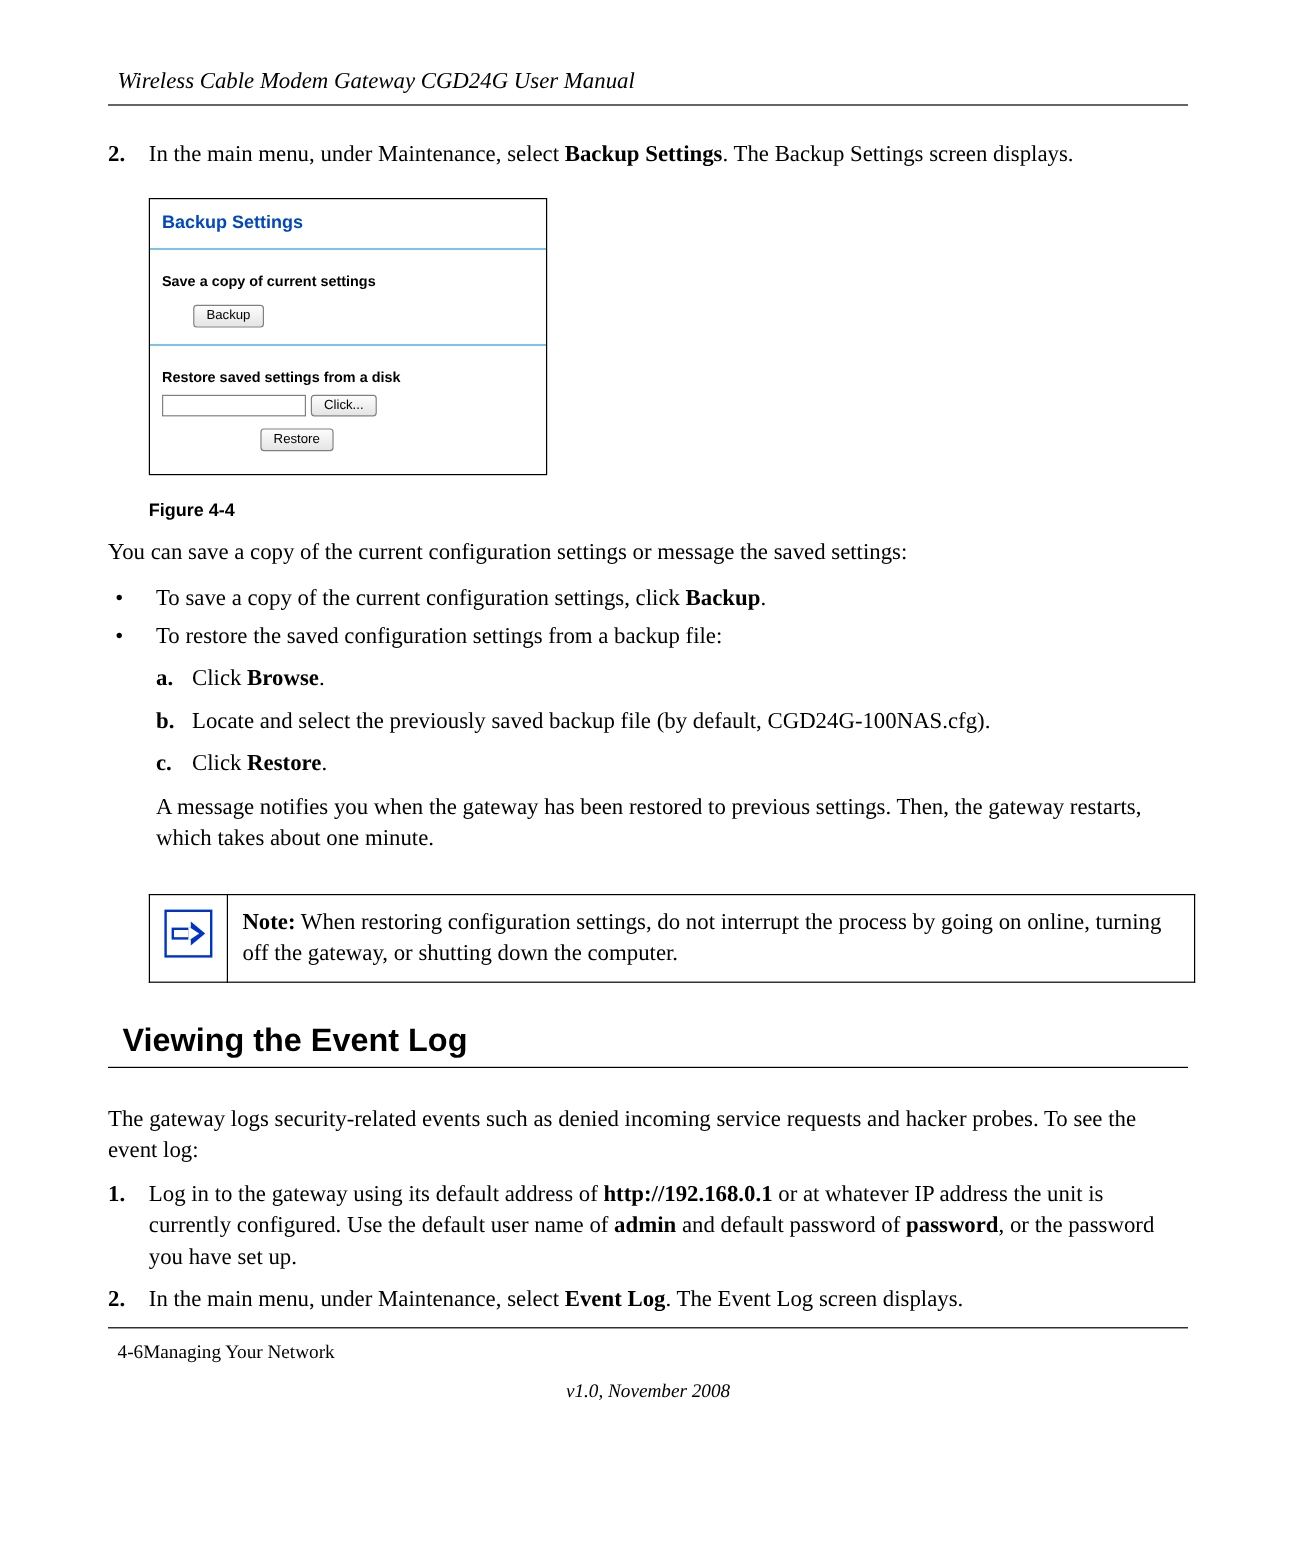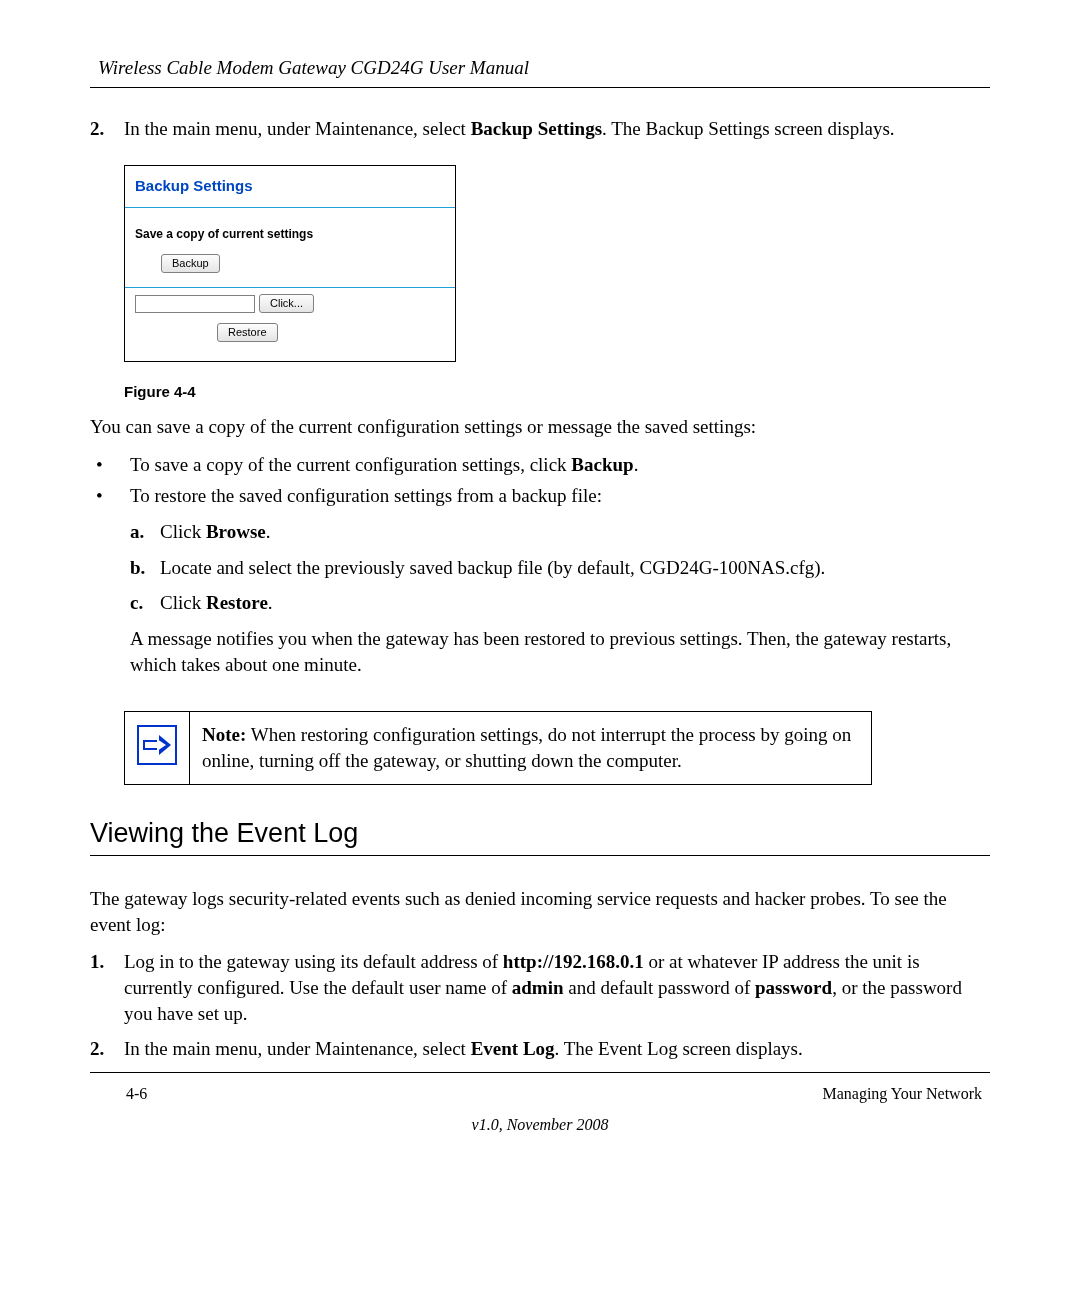--- a/index.html
+++ b/index.html
@@ -60,38 +60,38 @@
   .fig-caption { font-family: Arial, Helvetica, sans-serif; font-weight: bold; font-size: 15px; margin: 20px 0 12px 34px; }
   p.flow { margin: 8px 0 12px 0; }
   ul.bullets { list-style: none; padding: 0; margin: 0 0 12px 0; }
   ul.bullets > li { display: flex; margin: 6px 0; }
   ul.bullets > li .dot { width: 34px; flex-shrink: 0; text-align: left; padding-left: 6px; }
   ul.bullets > li .btxt { flex: 1; }
   ol.sub { list-style: none; padding: 0; margin: 6px 0 0 0; }
   ol.sub > li { display: flex; margin: 10px 0; }
   ol.sub > li .smark { font-weight: bold; width: 30px; flex-shrink: 0; }
   ol.sub > li .sbody { flex: 1; }
-  .note-table { border-collapse: collapse; width: 748px; margin: 22px 0 28px 34px; }
+  .note-table { border-collapse: collapse; width: 872px; margin: 22px 0 28px 34px; }
   .note-table td { border: 1px solid #000; vertical-align: middle; padding: 10px 12px; }
   .note-icon-cell { width: 38px; text-align: center; padding: 8px; }
   .note-icon {
     width: 36px; height: 36px;
     border: 2px solid #0033cc;
     background: #fff;
     position: relative;
     display: inline-block;
   }
   .note-icon svg { display: block; }
   h2.section {
     font-family: Arial, Helvetica, sans-serif;
     font-size: 27px;
-    font-weight: normal;
-    margin: 30px 0 2px 0;
-  }
-  .footer-row { display: flex; justify-content: space-between; font-size: 16px; padding: 4px 8px 0 8px; margin-left: 28px; }
+    font-weight: bold;
+    margin: 30px 0 2px 12px;
+  }
+  .footer-row { display: flex; font-size: 16px; padding: 4px 8px 0 8px; }
   .footer-ver { text-align: center; font-style: italic; font-size: 16px; margin-top: 10px; }
   b { font-weight: bold; }
 </style>
 </head>
 <body>
 
 <div class="header-row">
   <span>Wireless Cable Modem Gateway CGD24G User Manual</span>
 </div>
 <hr class="hr-thin">
@@ -107,20 +107,21 @@
 
 <div class="fig-wrap">
   <div class="screenshot">
     <div class="scr-title">Backup Settings</div>
     <hr class="scr-hr">
     <div class="scr-sec-label">Save a copy of current settings</div>
     <div class="scr-btn-row">
       <span class="scr-btn">Backup</span>
     </div>
     <hr class="scr-hr">
+    <div class="scr-sec-label">Restore saved settings from a disk</div>
     <div class="scr-input-row">
       <span class="scr-input"></span>
       <span class="scr-btn">Click...</span>
     </div>
     <div class="scr-btn-row" style="padding-left:92px; padding-bottom:18px;">
       <span class="scr-btn">Restore</span>
     </div>
   </div>
 </div>
 <div class="fig-caption">Figure 4-4</div>

